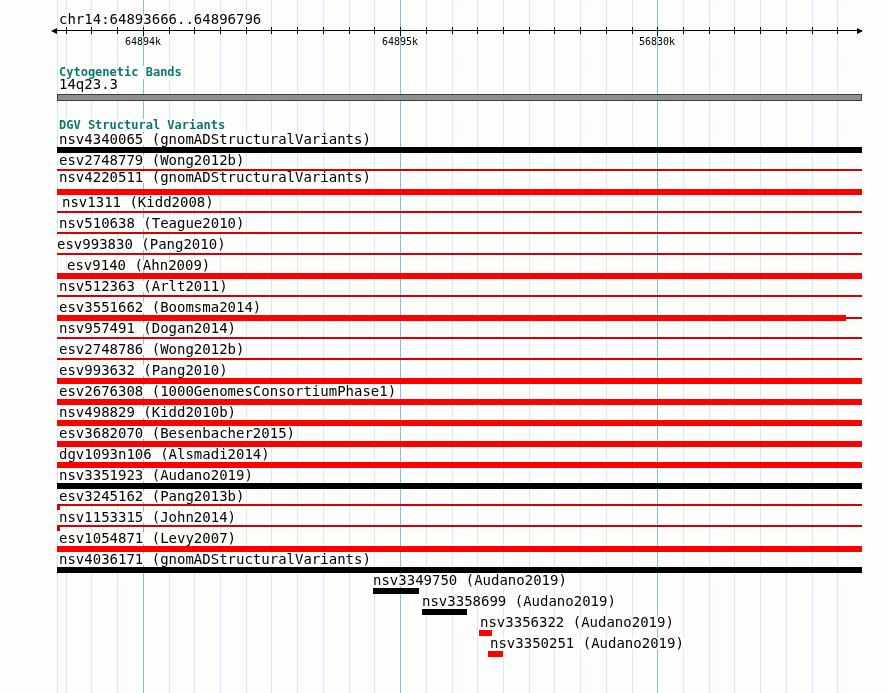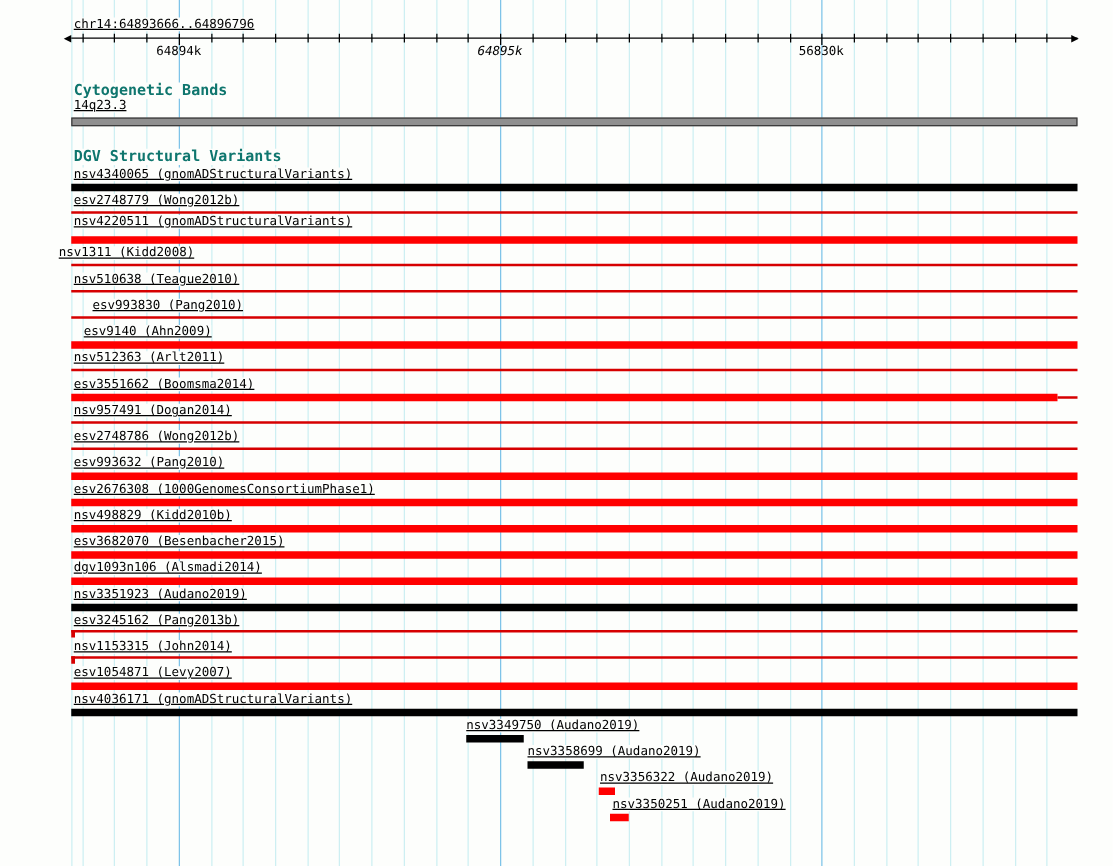--- a/index.html
+++ b/index.html
@@ -6,23 +6,23 @@
   .canvas{
     position:relative;
     width:890px;height:693px;
     background:#fdfefc;
     font-family:"DejaVu Sans Mono","Liberation Mono",monospace;
     overflow:hidden;
   }
   .gridline{position:absolute;top:0;height:693px;width:1px;}
   .lbl{
     position:absolute;
-    font-size:10px;line-height:11px;
+    font-size:14px;line-height:11px;
     color:#000;background:#fdfefc;
-    white-space:pre;z-index:5;text-decoration:underline;
+    white-space:pre;z-index:5;
   }
   .hdr{
     position:absolute;
     font-size:12px;line-height:13px;font-weight:bold;
     color:#0f766e;background:#fdfefc;white-space:pre;z-index:5;
   }
   .axis-line{position:absolute;height:1px;z-index:3;}
   .tick{position:absolute;width:1px;z-index:3;}
   .tick-label{
     position:absolute;font-size:10px;line-height:11px;color:#000;
@@ -104,21 +104,21 @@
       <div class="tick" style="left: 632px; top: 27px; height: 7px; background: rgb(0, 0, 0);"></div>
       <div class="tick" style="left: 657px; top: 27px; height: 9px; background: rgb(0, 0, 0);"></div>
       <div class="tick" style="left: 683px; top: 27px; height: 7px; background: rgb(0, 0, 0);"></div>
       <div class="tick" style="left: 709px; top: 27px; height: 7px; background: rgb(0, 0, 0);"></div>
       <div class="tick" style="left: 734px; top: 27px; height: 7px; background: rgb(0, 0, 0);"></div>
       <div class="tick" style="left: 760px; top: 27px; height: 7px; background: rgb(0, 0, 0);"></div>
       <div class="tick" style="left: 786px; top: 27px; height: 7px; background: rgb(0, 0, 0);"></div>
       <div class="tick" style="left: 812px; top: 27px; height: 7px; background: rgb(0, 0, 0);"></div>
       <div class="tick" style="left: 837px; top: 27px; height: 7px; background: rgb(0, 0, 0);"></div>
       <div class="tick-label" style="left: 143px; top: 36px; text-align: center;">64894k</div>
-      <div class="tick-label" style="left: 400px; top: 36px; font-style: italic;">64895k</div>
+      <div class="tick-label" style="left: 400px; top: 36px;">64895k</div>
       <div class="tick-label" style="left: 657px; top: 36px;">56830k</div>
     </div>
 
   <div class="hdr" style="left:59px;top:66px;">Cytogenetic Bands</div>
   <div class="lbl" style="left:59px;top:79px;">14q23.3</div>
   <div id="cytoband" class="band" style="left: 57px; top: 94px; width: 805px; height: 7px; background: rgb(143, 143, 143); border: 1px solid rgb(60, 60, 60);"></div>
 
   <div class="hdr" style="left:59px;top:119px;">DGV Structural Variants</div>
   <div id="variants-layer">
       <div>
@@ -127,29 +127,29 @@
       </div>
       <div>
         <div class="lbl" style="left: 59px; top: 155px;">esv2748779 (Wong2012b)</div>
         <div class="vbar" style="left: 57px; top: 169px; width: 805px; height: 1.5px; background: rgb(214, 0, 0);"></div>
       </div>
       <div>
         <div class="lbl" style="left: 59px; top: 172px;">nsv4220511 (gnomADStructuralVariants)</div>
         <div class="vbar" style="left: 57px; top: 189px; width: 805px; height: 6px; background: rgb(255, 0, 0);"></div>
       </div>
       <div>
-        <div class="lbl" style="left: 47px; top: 197px;">nsv1311 (Kidd2008)</div>
+        <div class="lbl" style="left: 62px; top: 197px;">nsv1311 (Kidd2008)</div>
         <div class="vbar" style="left: 57px; top: 211px; width: 805px; height: 1.5px; background: rgb(214, 0, 0);"></div>
       </div>
       <div>
         <div class="lbl" style="left: 59px; top: 218px;">nsv510638 (Teague2010)</div>
         <div class="vbar" style="left: 57px; top: 232px; width: 805px; height: 1.5px; background: rgb(214, 0, 0);"></div>
       </div>
       <div>
-        <div class="lbl" style="left: 74px; top: 239px;">esv993830 (Pang2010)</div>
+        <div class="lbl" style="left: 57px; top: 239px;">esv993830 (Pang2010)</div>
         <div class="vbar" style="left: 57px; top: 253px; width: 805px; height: 1.5px; background: rgb(214, 0, 0);"></div>
       </div>
       <div>
         <div class="lbl" style="left: 67px; top: 260px;">esv9140 (Ahn2009)</div>
         <div class="vbar" style="left: 57px; top: 273px; width: 805px; height: 6px; background: rgb(255, 0, 0);"></div>
       </div>
       <div>
         <div class="lbl" style="left: 59px; top: 281px;">nsv512363 (Arlt2011)</div>
         <div class="vbar" style="left: 57px; top: 295px; width: 805px; height: 1.5px; background: rgb(214, 0, 0);"></div>
       </div>

